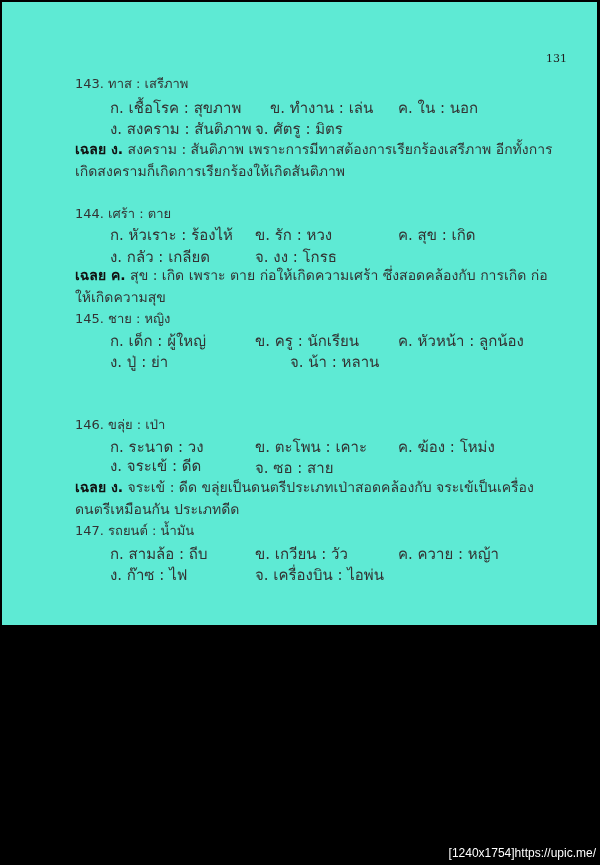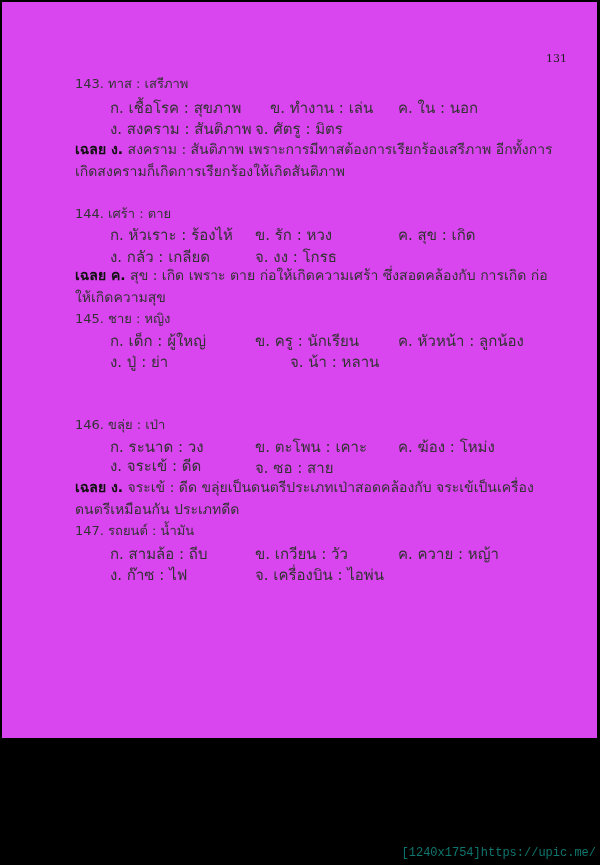--- a/index.html
+++ b/index.html
@@ -1,22 +1,22 @@
 <!DOCTYPE html>
 <html><head>
 <meta charset="utf-8">
 <style>
   html, body { margin: 0; padding: 0; }
   body {
     width: 600px; height: 865px; background: #000; position: relative; overflow: hidden;
     font-family: "DejaVu Sans", "Liberation Sans", sans-serif;
   }
   .page {
-    position: absolute; left: 2px; top: 2px; width: 595px; height: 736px;
-    background: #d946ef;
+    position: absolute; left: 2px; top: 2px; width: 595px; height: 623px;
+    background: #5eead4;
   }
   .page-number {
     position: absolute; left: 544px; top: 50px;
     font-family: "DejaVu Serif", "Liberation Serif", serif;
     font-size: 11px; color: #222;
   }
   .q {
     position: absolute; left: 73px; font-size: 13px; color: #333; line-height: 1;
     white-space: nowrap;
   }
@@ -24,22 +24,22 @@
     position: absolute; font-size: 15px; color: #333; white-space: nowrap; line-height: 1;
   }
   .ans {
     position: absolute; left: 73px; width: 480px; font-size: 14px; color: #333; line-height: 22px;
   }
   .ans b { color: #111; font-weight: bold; }
   .footer-bar {
     position: absolute; left: 0; top: 845px; width: 600px; height: 20px; background: #000;
   }
   .watermark {
-    position: absolute; right: 4px; top: 846px; color: #0f766e;
-    font-family: Liberation Mono, monospace; font-size: 12px;
+    position: absolute; right: 4px; top: 846px; color: #ffffff;
+    font-family: Liberation Sans, sans-serif; font-size: 12px;
   }
 </style>
 </head>
 <body>
 
 <div class="page">
   <div class="page-number">131</div>
 
   <div class="q" style="top:75px">143. ทาส : เสรีภาพ</div>
   <div class="opt" style="left:108px;top:99px">ก. เชื้อโรค : สุขภาพ</div>

